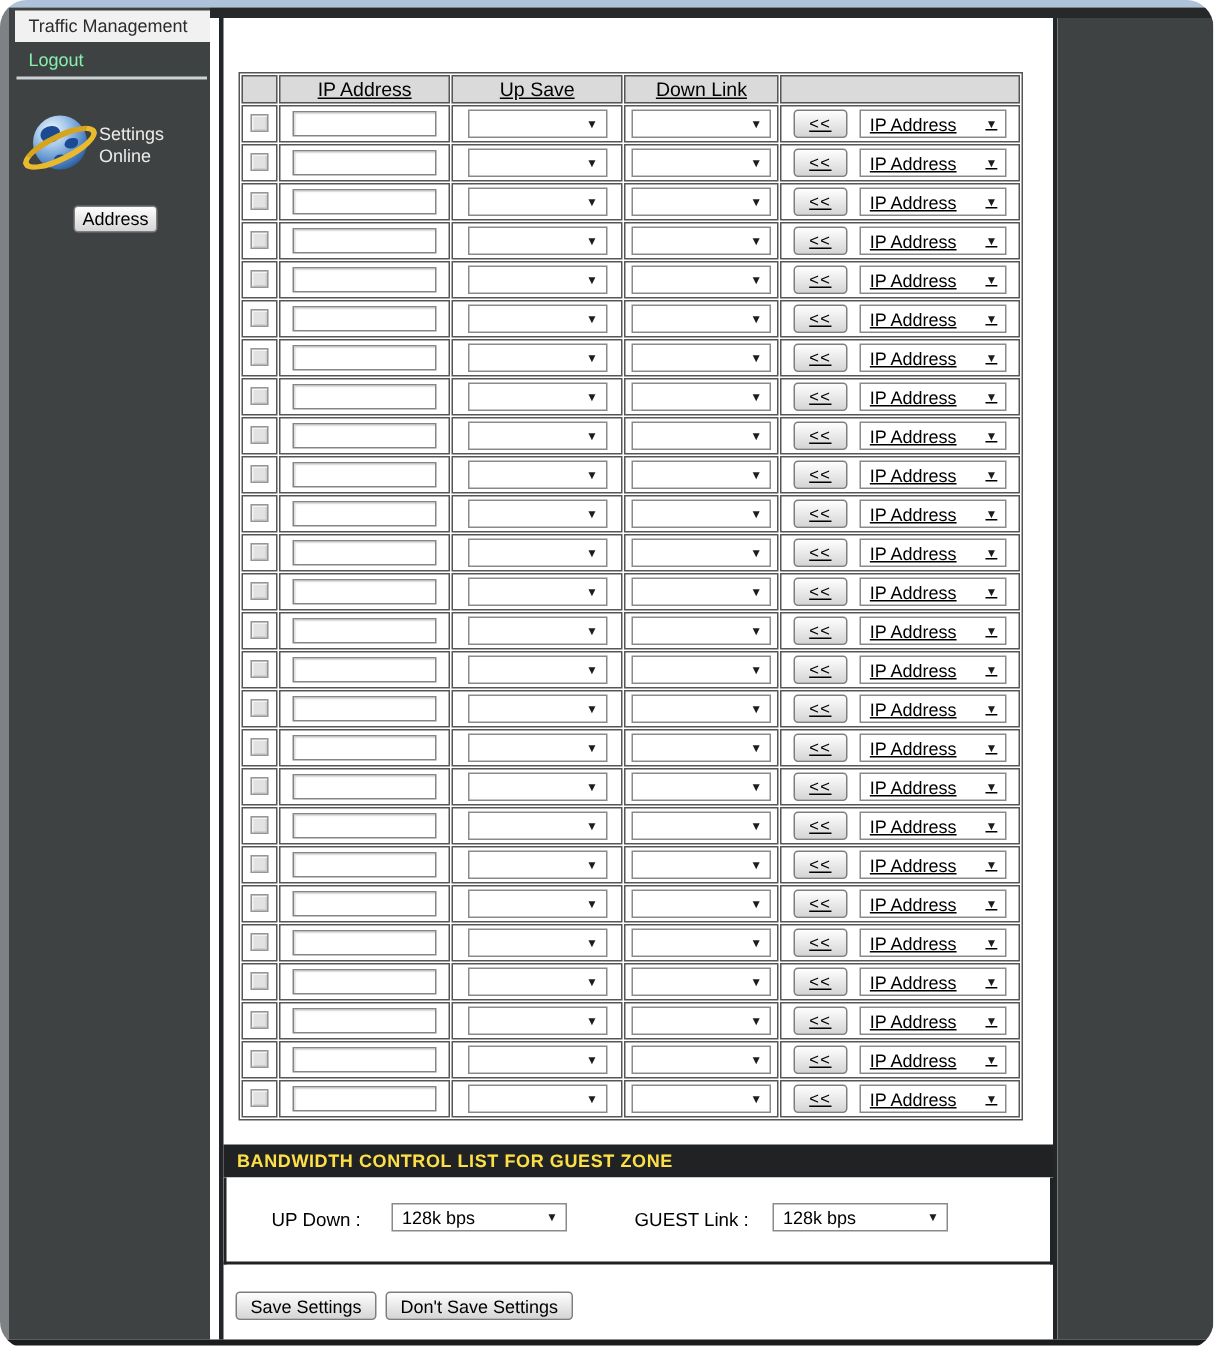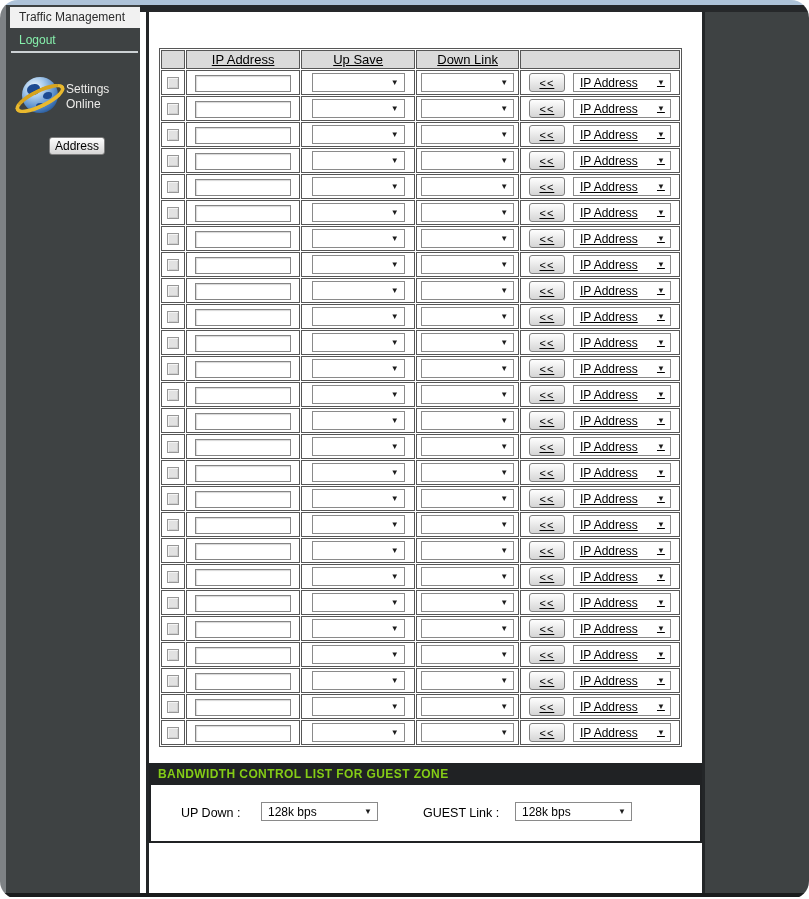--- a/index.html
+++ b/index.html
@@ -59,21 +59,21 @@
            border:1px solid #8a8a8a; height:19px; padding:0 5px 0 6px; font-size:12px; color:#000;
            cursor:pointer; vertical-align:middle; }
   .combo .arrow { font-size:8px; color:#1c1c1c; line-height:1; margin-left:4px; }
   .cell-combo { width:93px; }
   .host-cell { display:flex; align-items:center; justify-content:center; gap:8px; }
   .copy { width:36px; height:19px; font-size:11px; padding:0; letter-spacing:1px; }
   .host-combo { width:98px; }
 
   
   .guest { position:absolute; left:0; top:751px; width:553px; }
-  .guest-bar { height:22px; background:#202224; color:#84cc16; font-size:12px; font-weight:bold;
+  .guest-bar { height:22px; background:#202224; color:#fde047; font-size:12px; font-weight:bold;
                line-height:22px; padding-left:9px; letter-spacing:0.4px; }
   .guest-body { position:relative; height:58px; background:#fff; border:2px solid #202224; border-top:none; }
   .glabel { position:absolute; font-size:12.5px; color:#000; }
   .l1 { left:30px; top:21px; } .l2 { left:272px; top:21px; }
   .g1 { position:absolute; left:110px; top:17px; width:117px; }
   .g2 { position:absolute; left:364px; top:17px; width:117px; }
 
   .actions { position:absolute; left:8px; top:849px; display:flex; gap:6px; }
   .actions .btn { height:19px; padding:0 9px; }
 </style>
@@ -909,16 +909,20 @@
           <span class="arrow">▼</span>
         </div>
         <span class="glabel l2">GUEST Link :</span>
         <div class="combo g2">
           <span class="combo-text">128k bps</span>
           <span class="arrow">▼</span>
         </div>
       </div>
     </div>
 
+    <div class="actions">
+      <button class="btn">Save Settings</button>
+      <button class="btn">Don't Save Settings</button>
+    </div>
   </div>
 
   <div class="footer-bar"></div>
 </div>
 
 </body></html>

